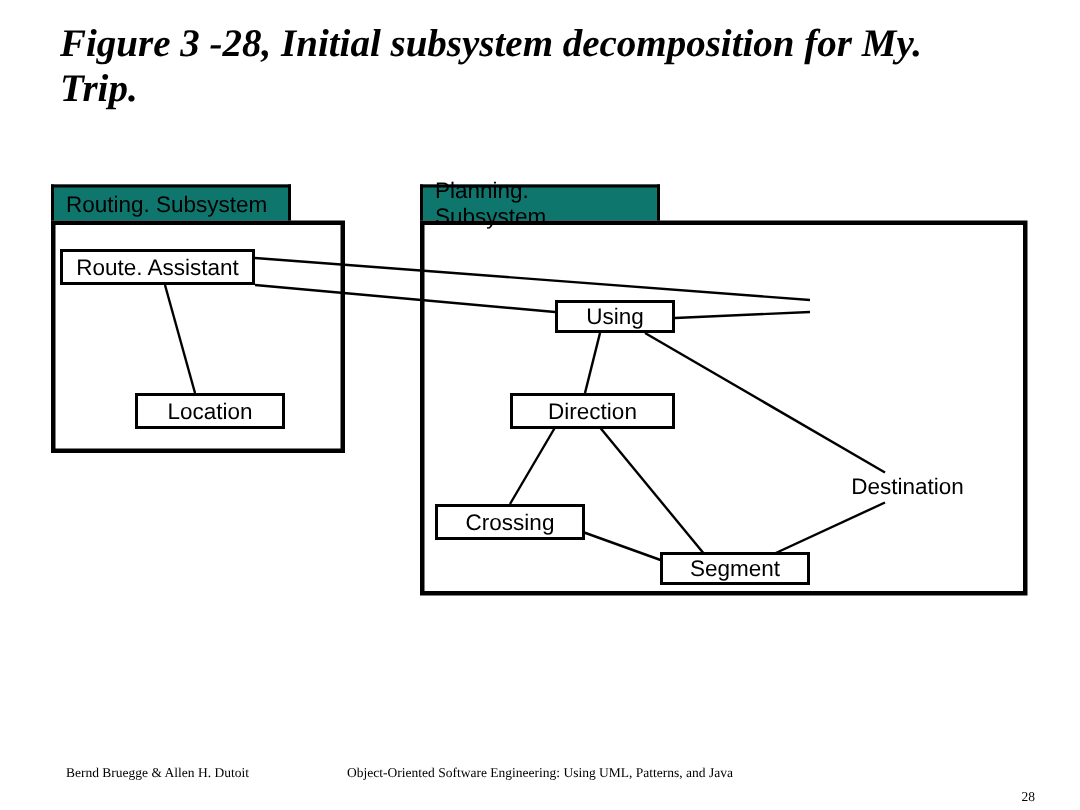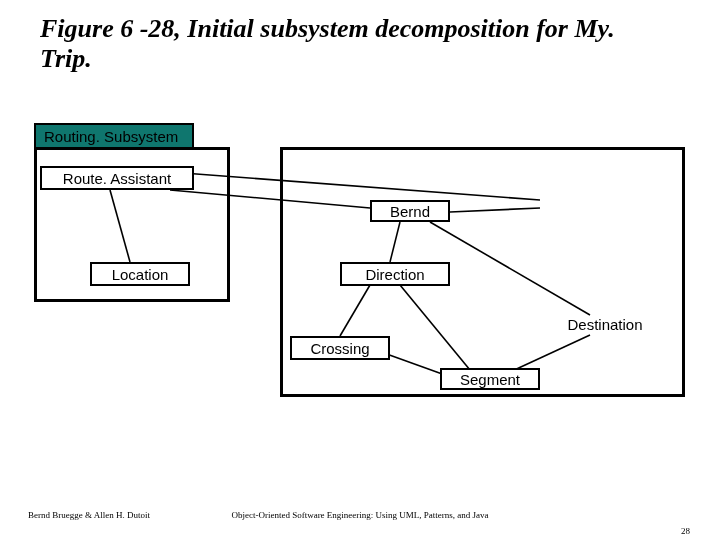--- a/index.html
+++ b/index.html
@@ -63,21 +63,21 @@
     width: 720px;
     height: 540px;
     pointer-events: none;
   }
   svg.lines line {
     stroke: #000;
     stroke-width: 1.6;
   }
   .footer-left {
     position: absolute;
-    left: 28px;
+    left: 44px;
     bottom: 20px;
     font-family: "Times New Roman", Times, serif;
     font-size: 9px;
   }
   .footer-center {
     position: absolute;
     left: 0;
     right: 0;
     bottom: 20px;
     text-align: center;
@@ -90,27 +90,30 @@
     bottom: 4px;
     font-family: "Times New Roman", Times, serif;
     font-size: 9px;
   }
 </style>
 </head>
 <body>
 
 <div class="slide">
 
-  <div class="title">Figure 6 -28, Initial subsystem decomposition for My. Trip.</div>
+  <div class="title">Figure 3 -28, Initial subsystem decomposition for My. Trip.</div>
 
   <div class="tab" style="left:34px; top:123px; width:160px; height:24px;">
     <span>Routing. Subsystem</span>
   </div>
   <div class="pkg-body" style="left:34px; top:147px; width:196px; height:155px;"></div>
 
+  <div class="tab" style="left:280px; top:123px; width:160px; height:24px;">
+    <span>Planning. Subsystem</span>
+  </div>
   <div class="pkg-body" style="left:280px; top:147px; width:405px; height:250px;"></div>
 
   <svg class="lines">
 
     <line x1="170" y1="190" x2="370" y2="208"></line>
 
     <line x1="110" y1="190" x2="130" y2="262"></line>
 
     <line x1="170" y1="172" x2="540" y2="200"></line>
 
@@ -122,27 +125,27 @@
 
     <line x1="370" y1="285" x2="340" y2="336"></line>
 
     <line x1="400" y1="285" x2="470" y2="370"></line>
 
     <line x1="370" y1="348" x2="445" y2="375"></line>
 
     <line x1="590" y1="335" x2="510" y2="372"></line>
   </svg>
 
-  <div class="box" style="left:40px; top:166px; width:154px; height:24px;">
+  <div class="box" style="left:40px; top:166px; width:130px; height:24px;">
     <span>Route. Assistant</span>
   </div>
 
 
   <div class="box" style="left:370px; top:200px; width:80px; height:22px;">
-    <span>Bernd</span>
+    <span>Using</span>
   </div>
 
   <div class="box" style="left:90px; top:262px; width:100px; height:24px;">
     <span>Location</span>
   </div>
 
   <div class="box" style="left:340px; top:262px; width:110px; height:24px;">
     <span>Direction</span>
   </div>
 

